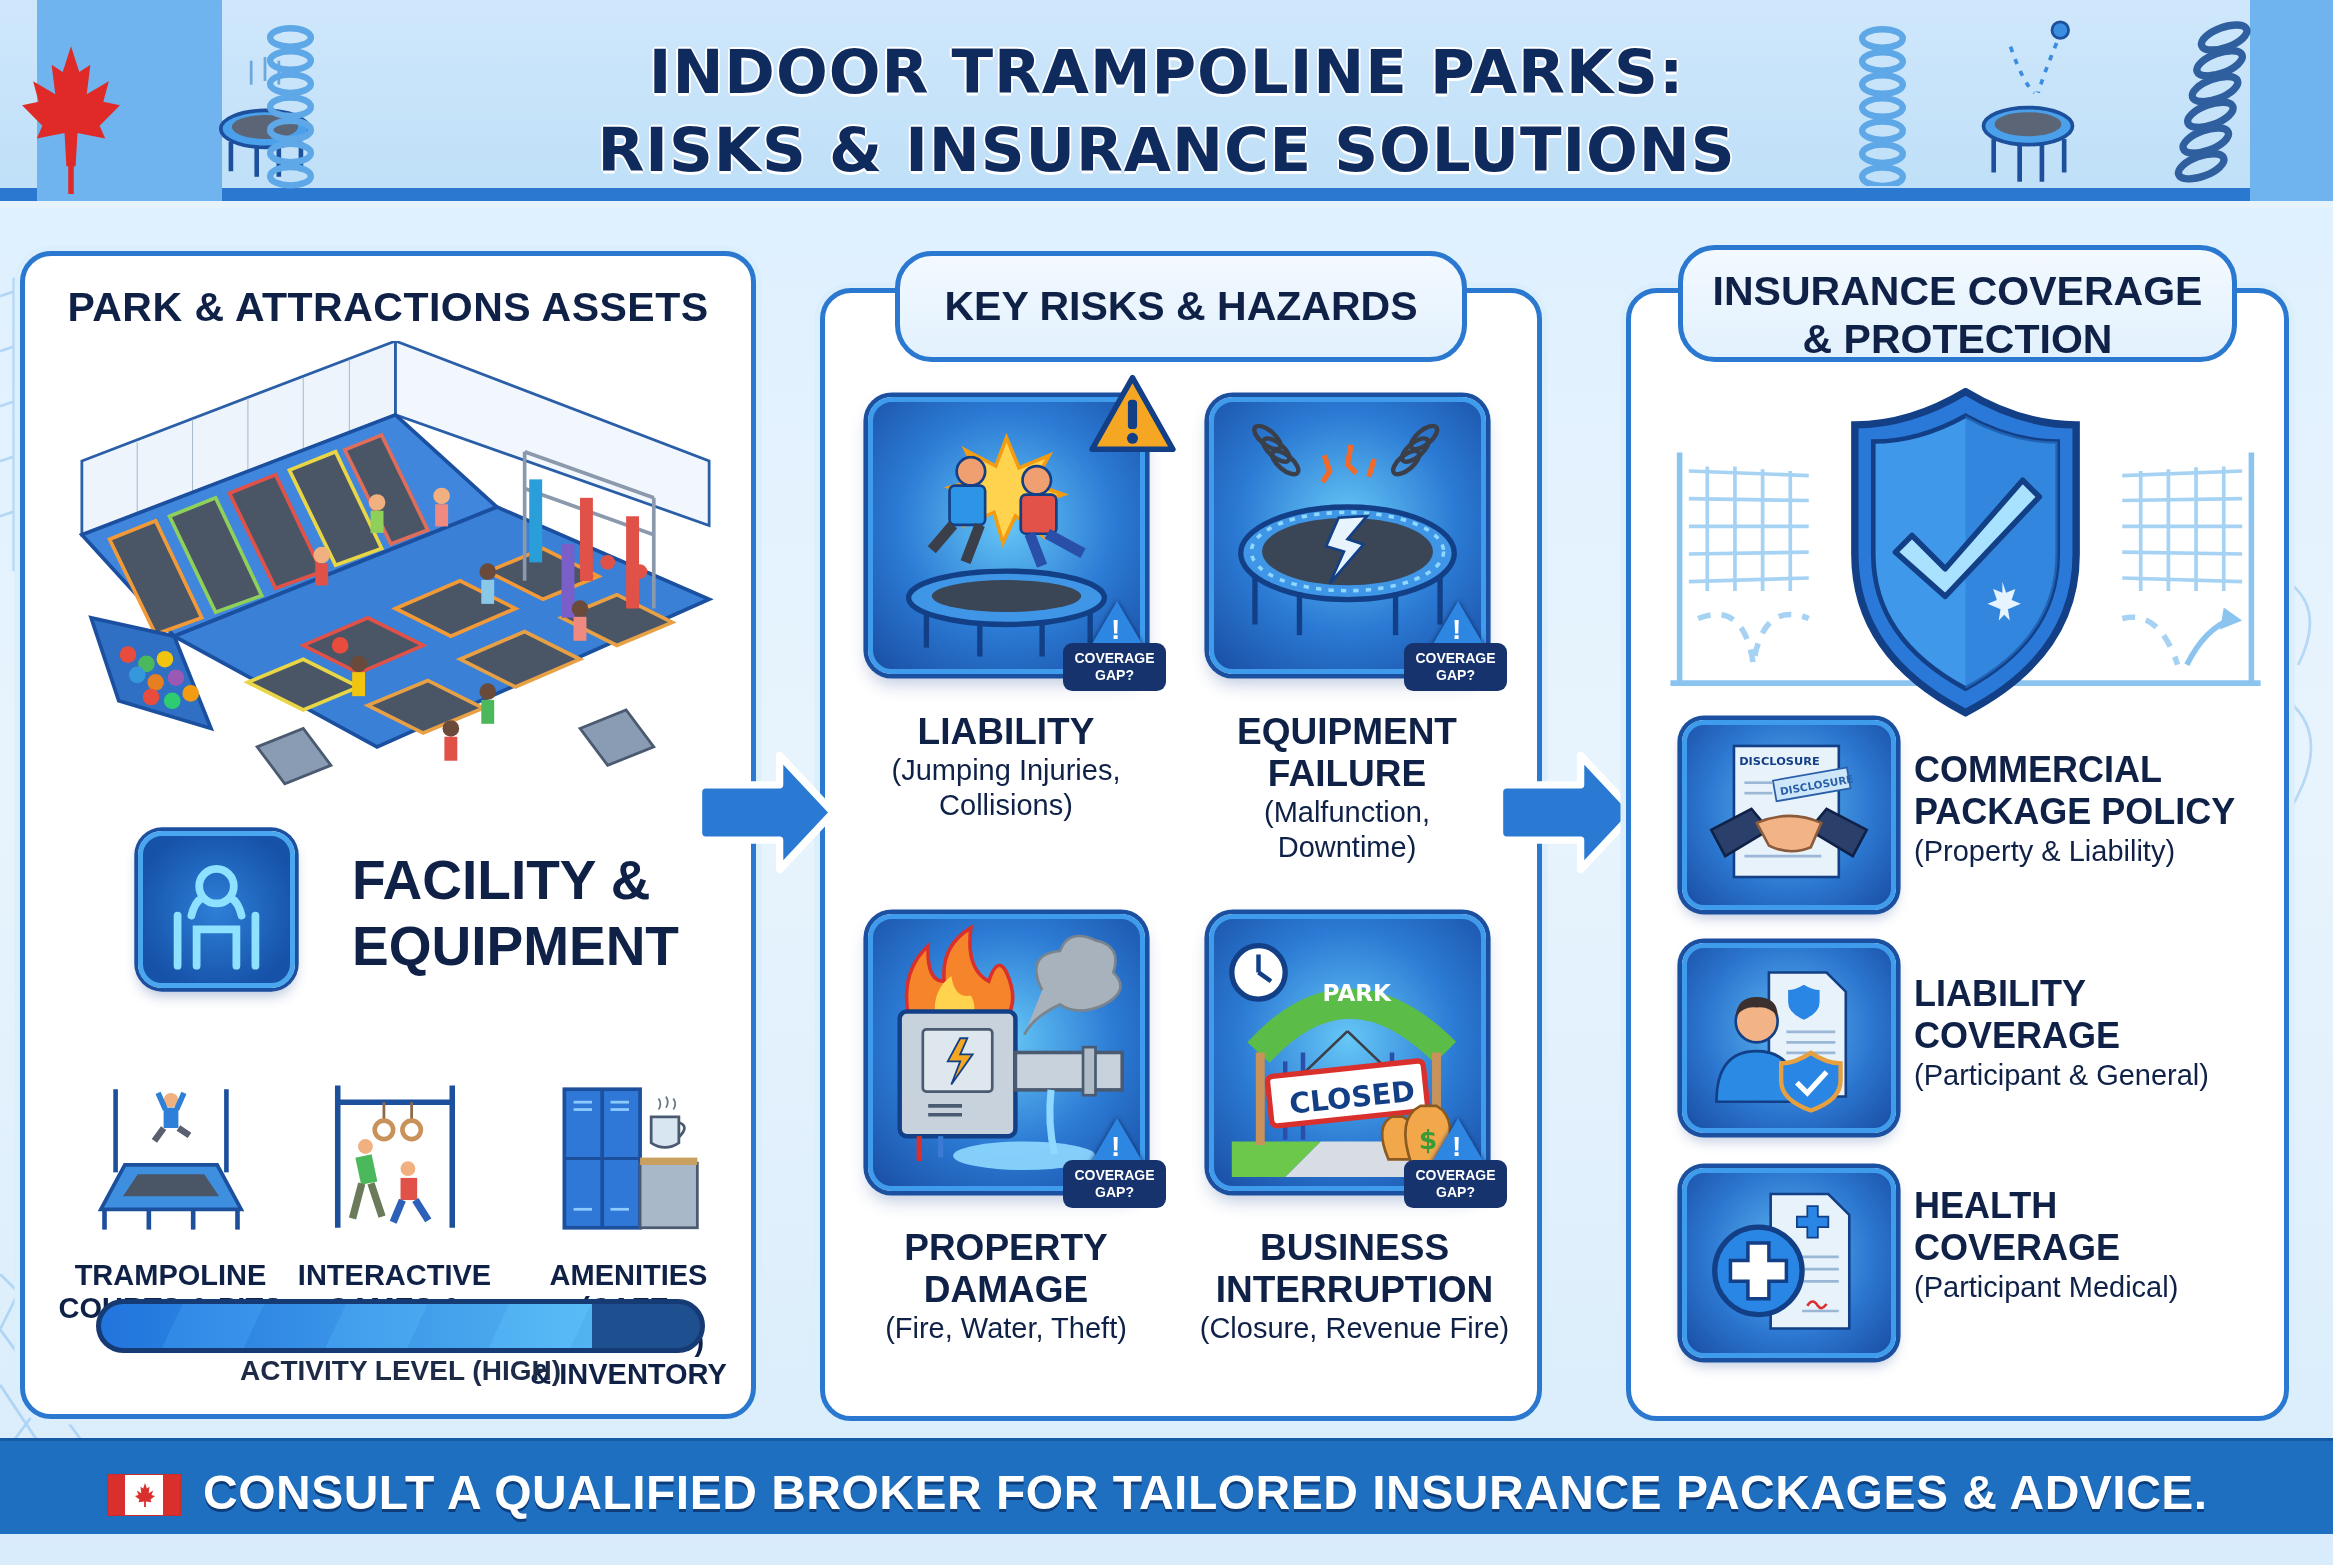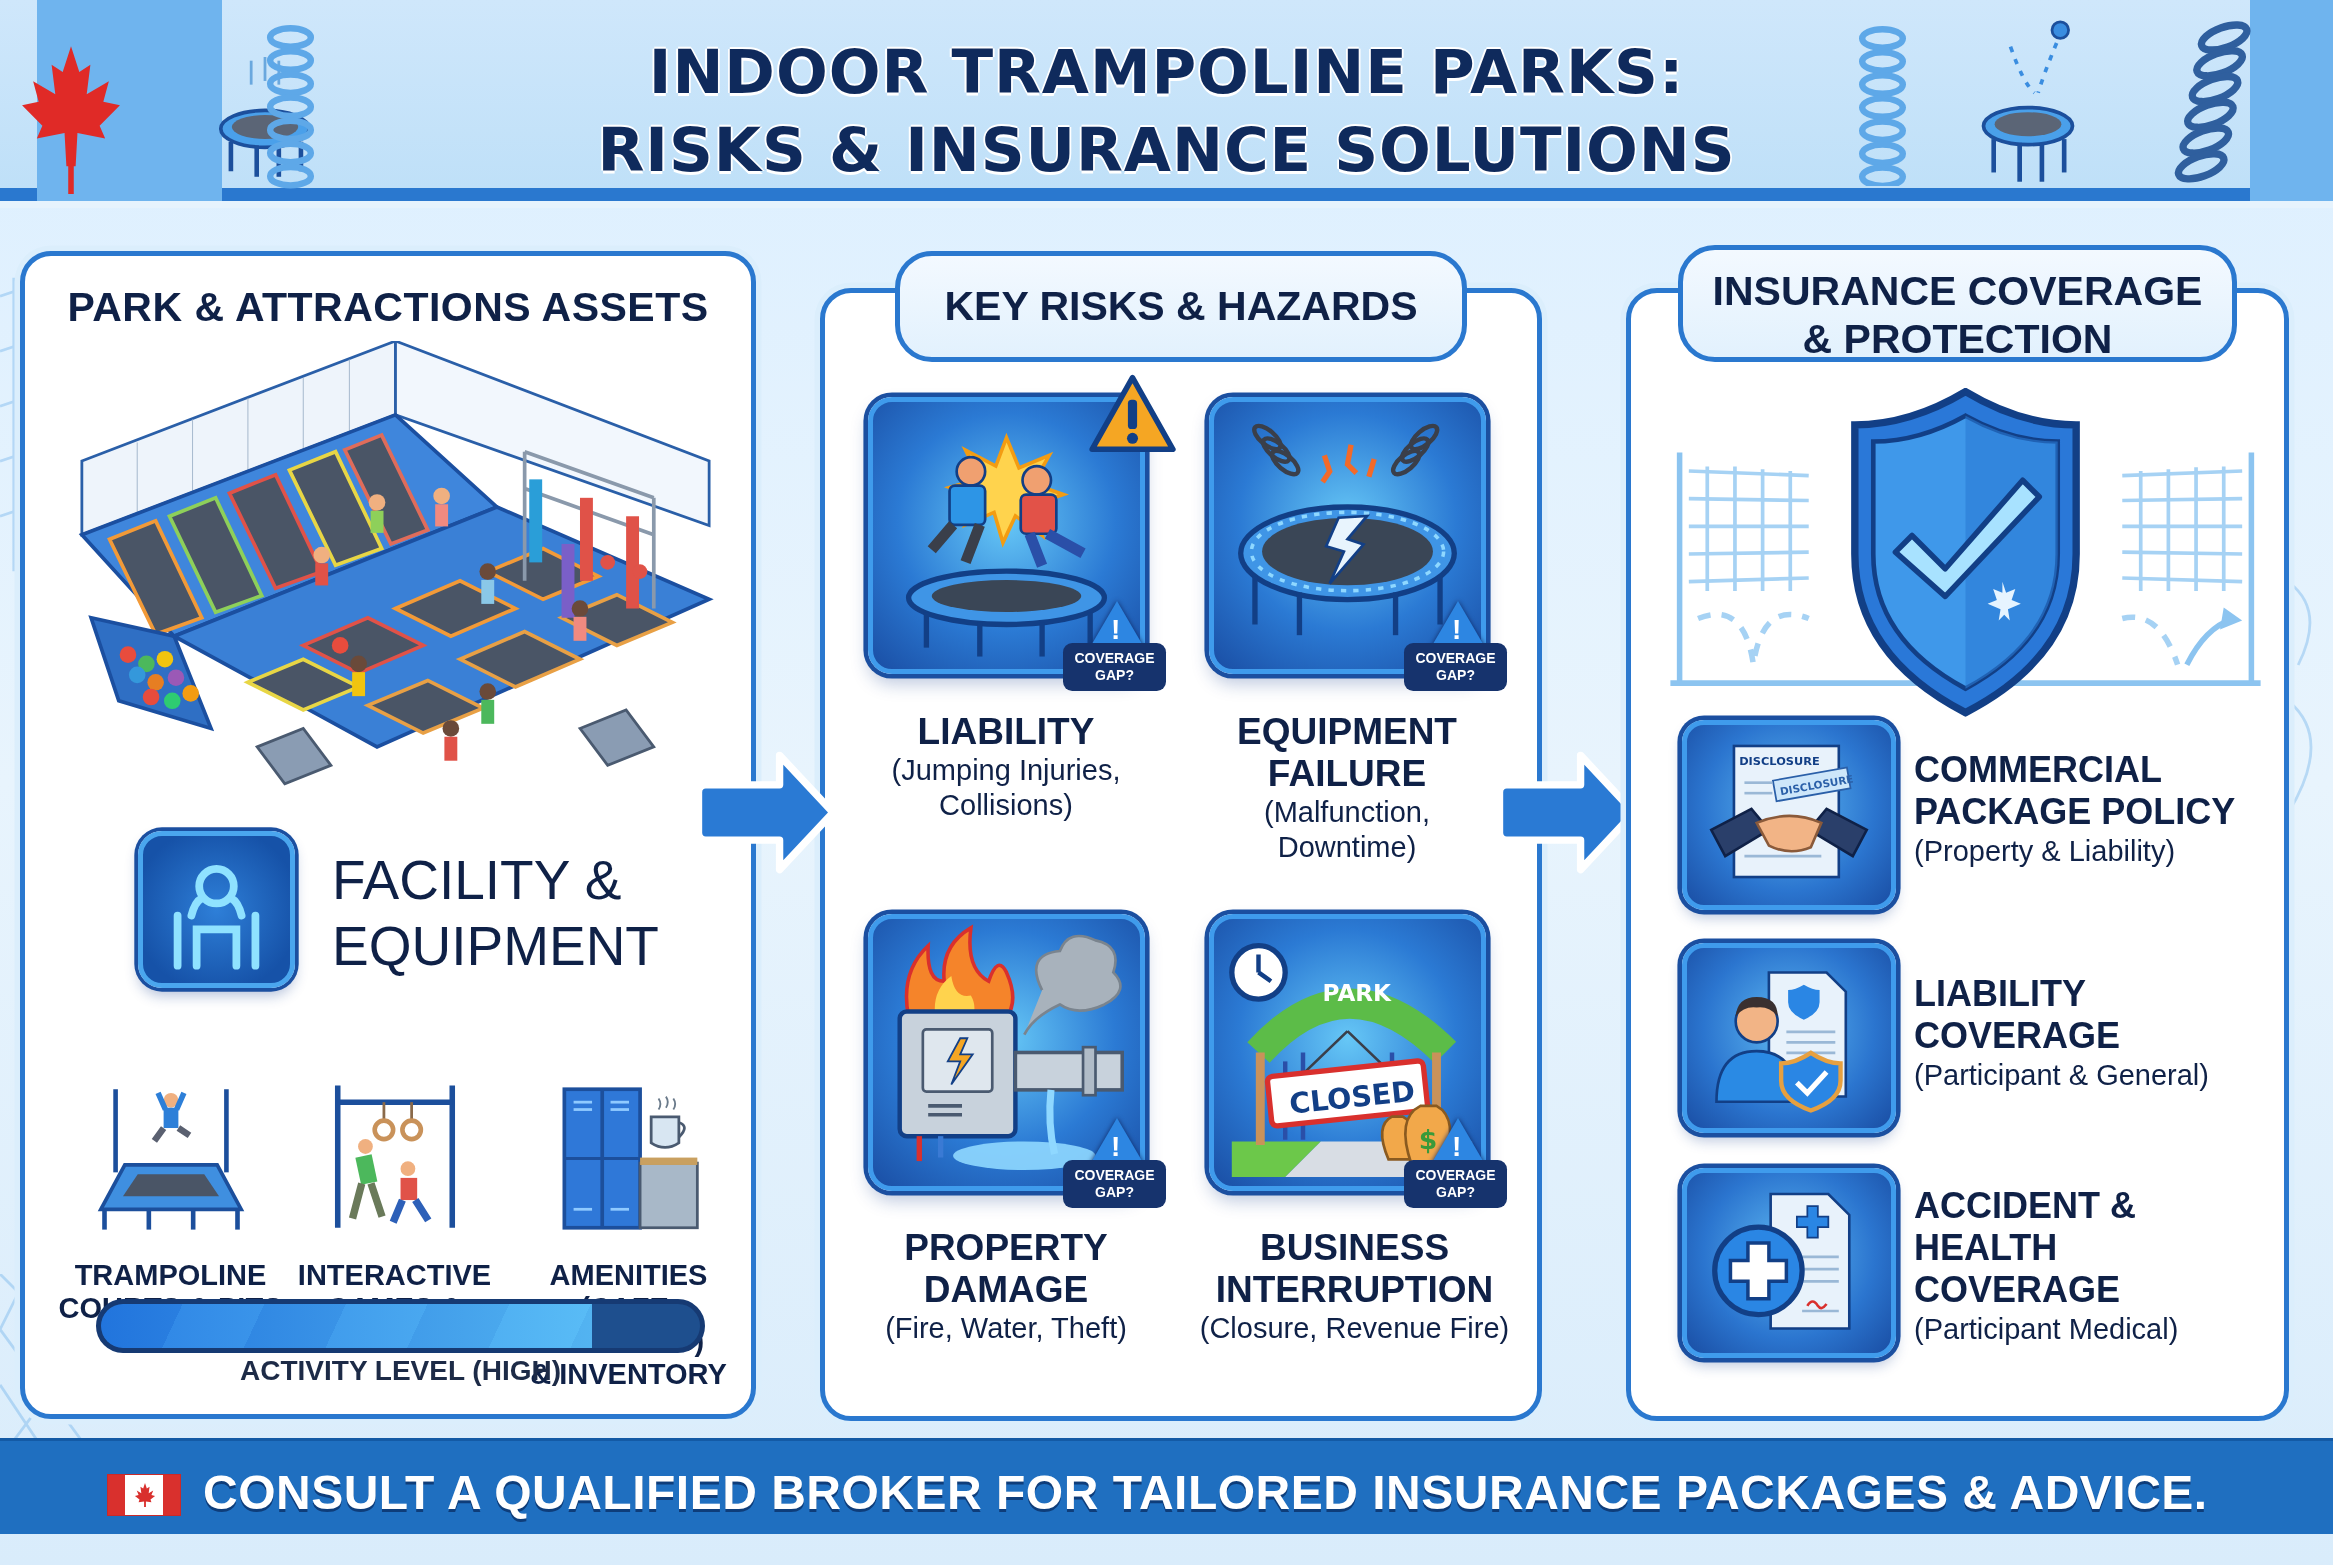--- a/index.html
+++ b/index.html
@@ -75,22 +75,22 @@
   .park-illus { position: absolute; left: 63px; top: 341px; width: 665px; height: 452px; }
 
   
   .facility-icon {
     position: absolute; left: 138px; top: 831px; width: 157px; height: 157px;
     background: radial-gradient(circle at 50% 50%, #2e7fd8 0%, #1652a8 80%);
     border: 5.5px solid #4aa6ee; border-radius: 24px;
     box-shadow: 0 0 0 3.7px #1b4fa0, 0 7.4px 13px rgba(20,60,140,0.3);
   }
   .facility-title {
-    position: absolute; left: 332px; top: 847px; width: 388px;
-    font-weight: normal; font-size: 55px; line-height: 66px; color: #0f2147;
+    position: absolute; left: 352px; top: 847px; width: 388px;
+    font-weight: bold; font-size: 55px; line-height: 66px; color: #0f2147;
   }
   .asset-col { position: absolute; top: 1080px; width: 231px; text-align: center; }
   .asset-icon { width: 148px; height: 157px; margin: 0 auto; display: block; }
   .asset-label {
     margin-top: 22px; font-weight: bold; font-size: 29px; line-height: 33px; color: #0f2147;
   }
   .activity-bar {
     position: absolute; left: 96px; top: 1299px; width: 609px; height: 54px;
     background: #1e4f8e; border: 5.5px solid #163a73; border-radius: 28px; overflow: hidden;
   }
@@ -716,21 +716,20 @@
         <line x1="118" y1="110" x2="160" y2="110"></line>
         <line x1="118" y1="124" x2="160" y2="124"></line>
         <line x1="118" y1="158" x2="160" y2="158"></line>
       </g>
     <path d="M124 152 Q130 142 136 152 Q140 158 146 150" fill="none" stroke="#d9302d" stroke-width="3"></path>
     <circle cx="68" cy="112" r="50" fill="#2a86e4" stroke="#123f86" stroke-width="6"></circle>
     <path d="M56 80 H80 V100 H100 V124 H80 V144 H56 V124 H36 V100 H56 Z" fill="#ffffff" stroke="#123f86" stroke-width="4"></path>
   </svg>
 </div>
 <div class="cov-text" style="top:1185px">
-  <div class="cov-title">ACCIDENT &amp;</div>
   <div class="cov-title">HEALTH</div>
   <div class="cov-title">COVERAGE</div>
   <div class="cov-sub">(Participant Medical)</div>
 </div>
 
 <div class="footer">
   <div class="footer-flag">
     <svg class="leaf" viewBox="0 0 24 28">
         <path fill="#d9302d" d="M12 1 L14 7 L17 5 L16 12 L21 9 L19 14 L23 15 L18 19 L19 22 L13 21 L13 27 L11 27 L11 21 L5 22 L6 19 L1 15 L5 14 L3 9 L8 12 L7 5 L10 7 Z"></path>
       </svg>

